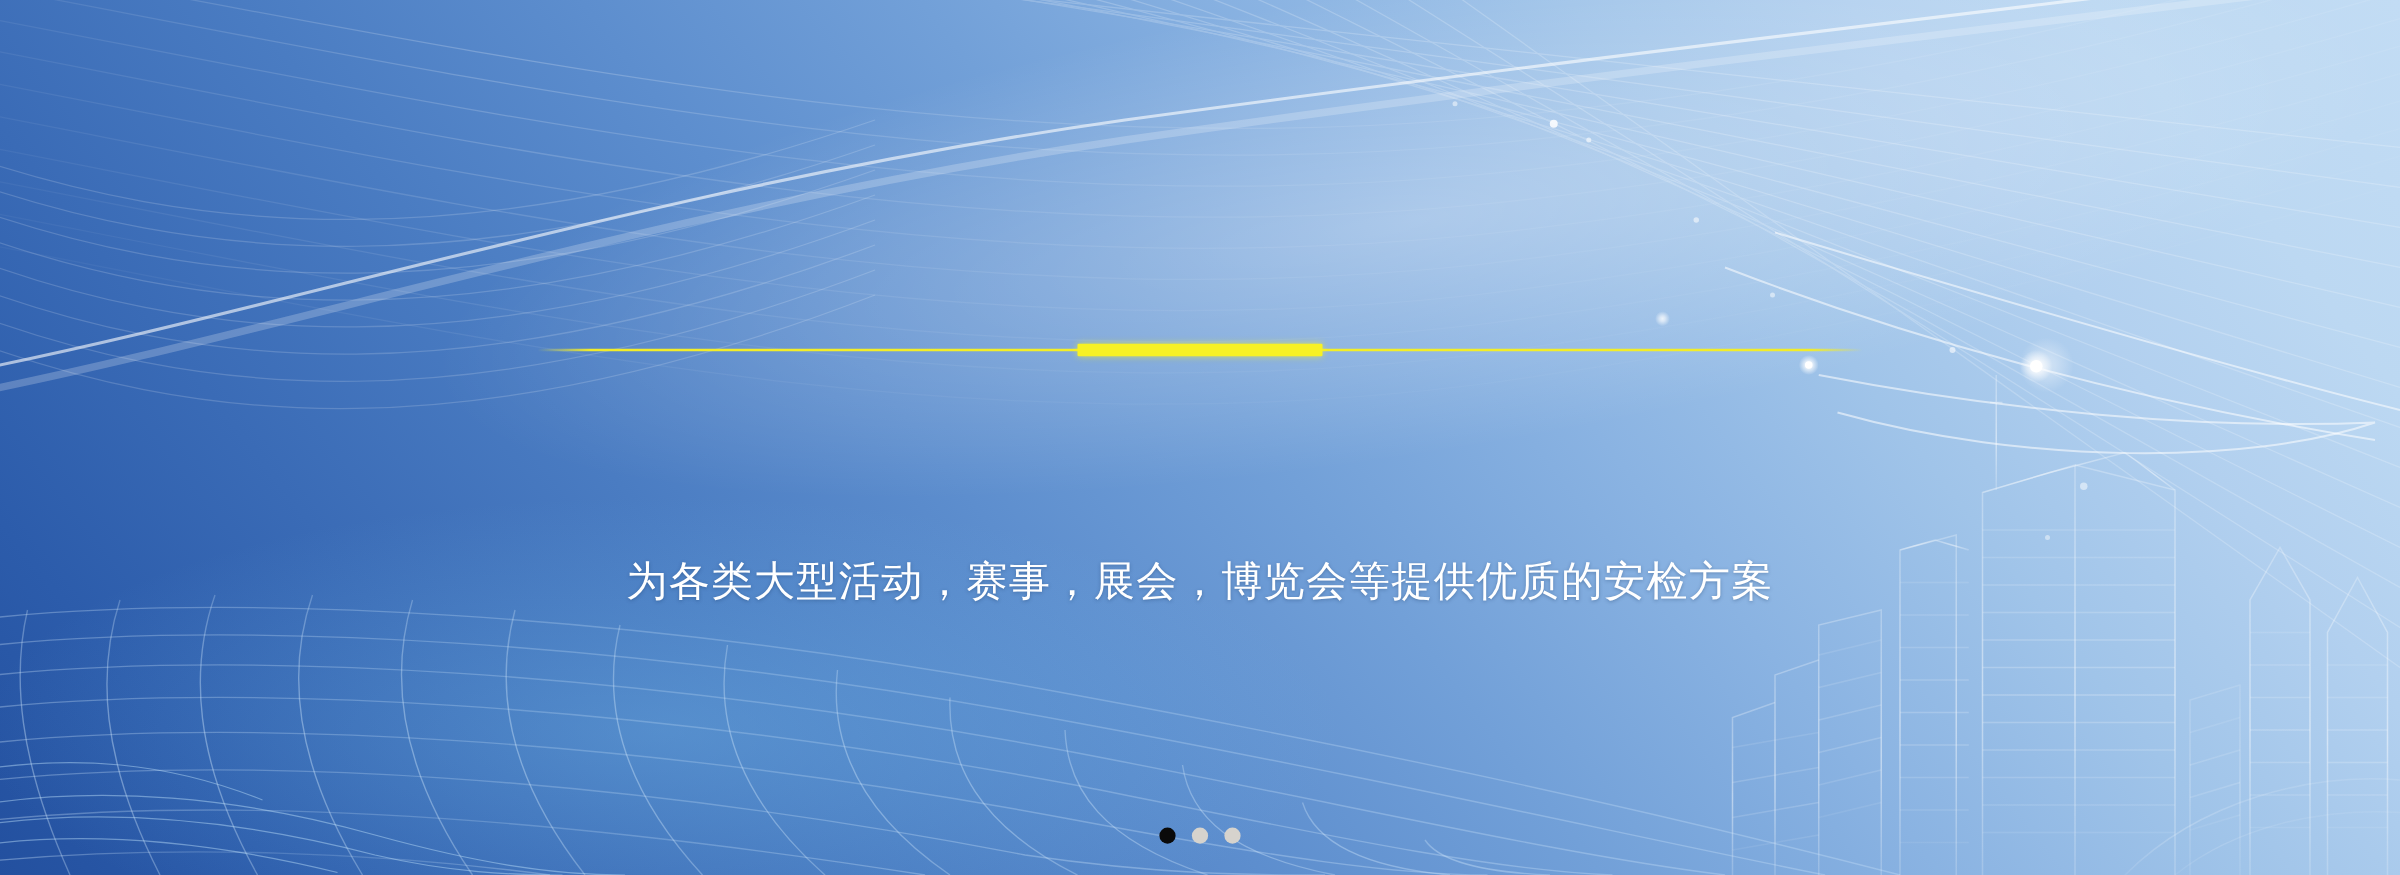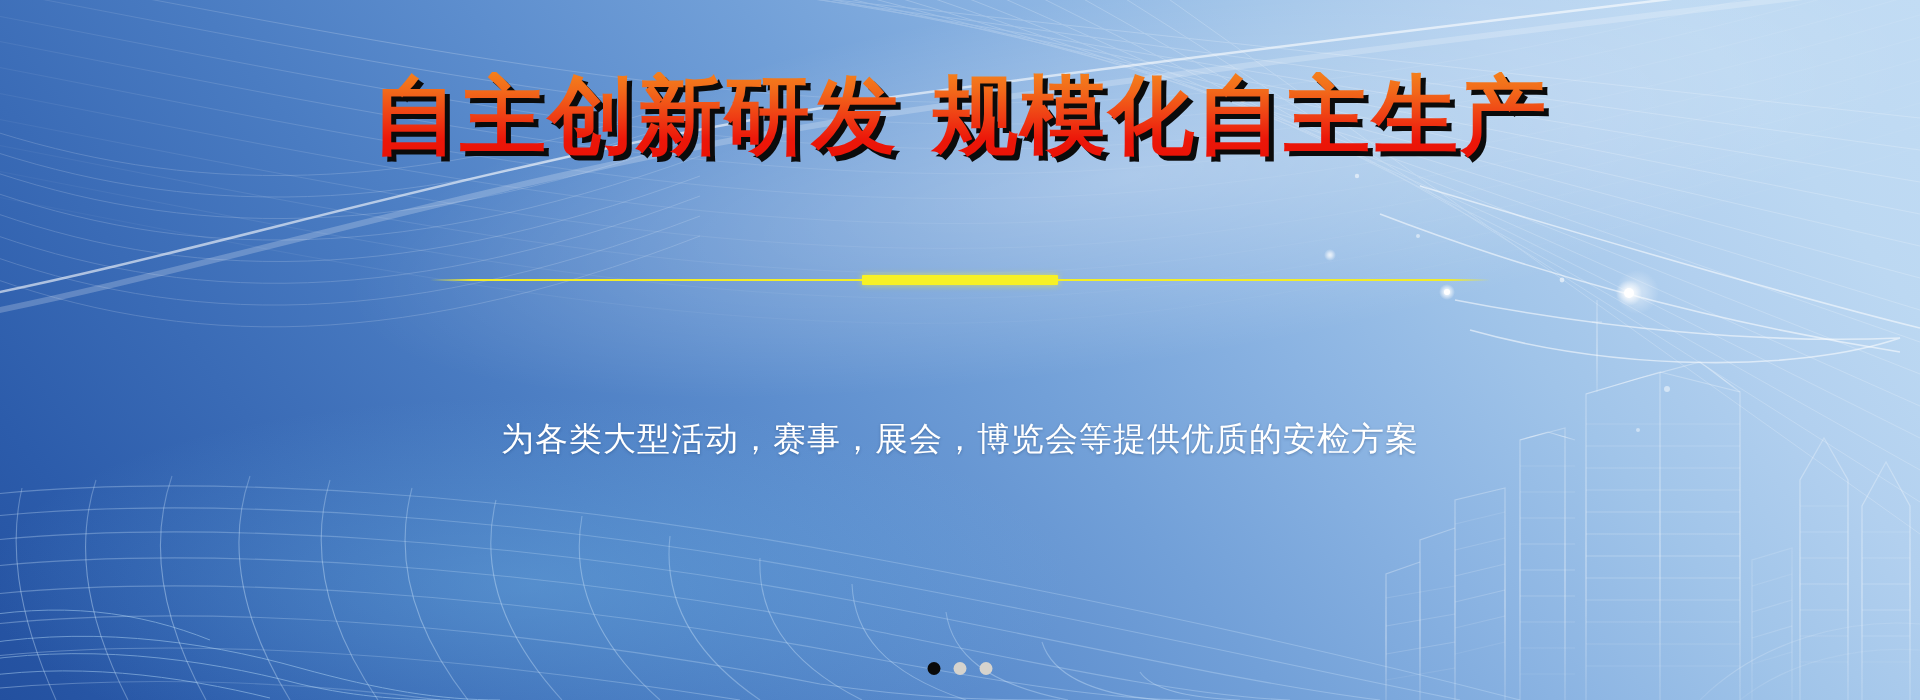--- a/index.html
+++ b/index.html
@@ -99,21 +99,21 @@
     text-align:center;
     color:#ffffff;
     font-size:30px;
     letter-spacing:11px;
     font-weight:500;
     text-shadow:0 1px 3px rgba(20,50,90,.35);
     font-family:"DejaVu Sans","Liberation Sans",sans-serif;
   }
 
   .subline{
-    position:absolute; top:417px; left:0; right:0;
+    position:absolute; top:443px; left:0; right:0;
     text-align:center;
     color:#ffffff;
     font-size:33px;
     letter-spacing:1px;
     font-weight:500;
     text-shadow:0 1px 3px rgba(20,50,90,.35);
     font-family:Liberation Serif, serif;
   }
 
   
@@ -316,21 +316,20 @@
           <path d="M-40,680 C 70,660 180,676 270,698"></path>
           <path d="M-40,620 C 60,600 140,612 210,640"></path>
         </g>
 
       </g>
     </svg>
   </div>
 
   <div class="content">
 
-    <h1 class="headline">自主创新研发 规模化自主生产</h1>
 
     <div class="divider">
       <div class="thin"></div>
       <div class="thick"></div>
     </div>
 
 
     <div class="subline">为各类大型活动，赛事，展会，博览会等提供优质的安检方案</div>
 
     <div class="dots">

